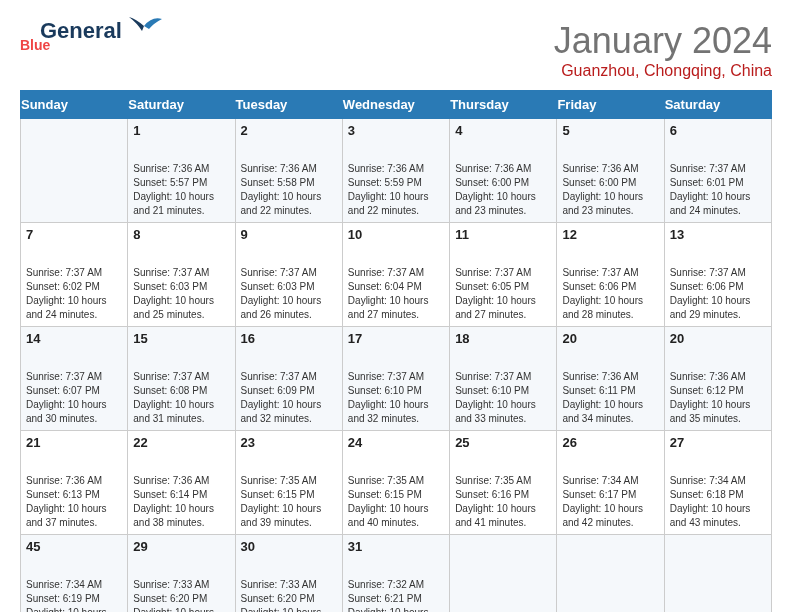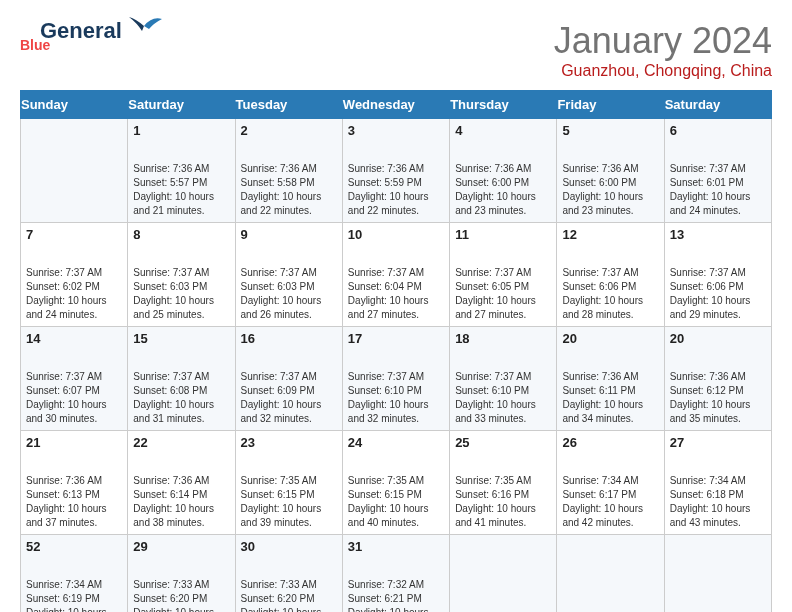--- a/index.html
+++ b/index.html
@@ -223,21 +223,21 @@
           <span class="day-number">26</span>
           <div class="day-info">Sunrise: 7:34 AM<br>Sunset: 6:17 PM<br>Daylight: 10 hours and 42 minutes.</div>
         </td>
         <td>
           <span class="day-number">27</span>
           <div class="day-info">Sunrise: 7:34 AM<br>Sunset: 6:18 PM<br>Daylight: 10 hours and 43 minutes.</div>
         </td>
       </tr>
       <tr>
         <td>
-          <span class="day-number">52</span>
+          <span class="day-number">45</span>
           <div class="day-info">Sunrise: 7:34 AM<br>Sunset: 6:19 PM<br>Daylight: 10 hours and 45 minutes.</div>
         </td>
         <td>
           <span class="day-number">29</span>
           <div class="day-info">Sunrise: 7:33 AM<br>Sunset: 6:20 PM<br>Daylight: 10 hours and 46 minutes.</div>
         </td>
         <td>
           <span class="day-number">30</span>
           <div class="day-info">Sunrise: 7:33 AM<br>Sunset: 6:20 PM<br>Daylight: 10 hours and 47 minutes.</div>
         </td>

